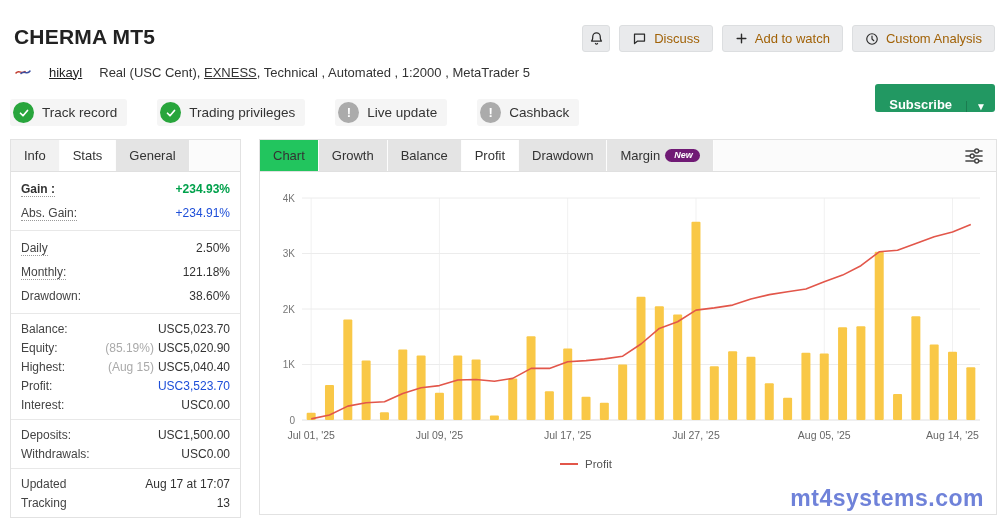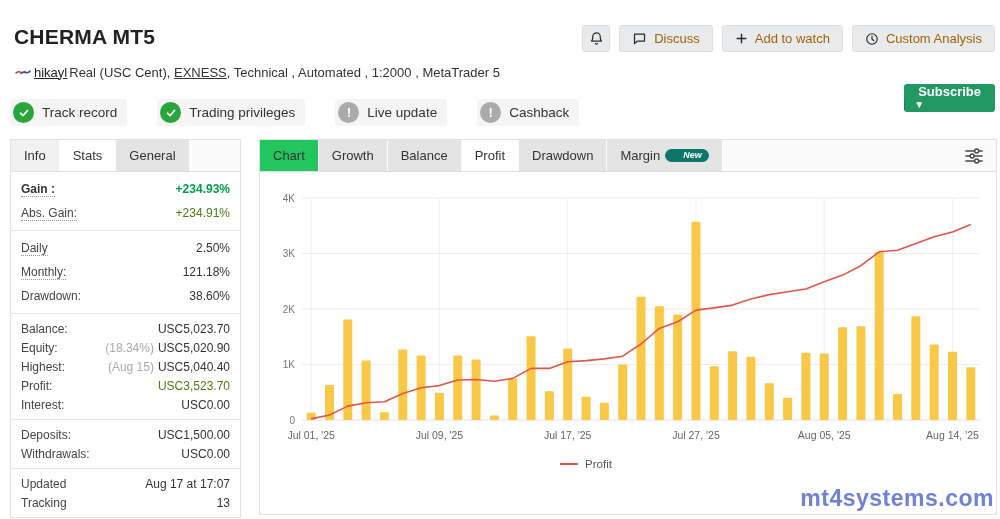--- a/index.html
+++ b/index.html
@@ -7,69 +7,69 @@
   .page { position:relative; width:1000px; height:519px; }
 
   
   .title-row { display:flex; align-items:flex-start; padding:25px 5px 0 14px; }
   .page-title { font-size:21px; font-weight:bold; color:#222; letter-spacing:.2px; }
   .top-buttons { margin-left:auto; display:flex; gap:9px; }
   .tbtn { display:inline-flex; align-items:center; gap:7px; background:#e9eaec; border:1px solid #dcdee0; border-radius:3px; height:27px; padding:0 12px; font-size:13px; color:#a16207; font-family:inherit; cursor:pointer; }
   .tbtn.icon-only { width:28px; padding:0; justify-content:center; }
   .tbtn svg { flex:0 0 auto; }
 
-  .account-row { display:flex; align-items:center; gap:2px; padding:12px 0 0 14px; font-size:13px; color:#333; }
+  .account-row { display:flex; align-items:center; gap:17px; padding:12px 0 0 14px; font-size:13px; color:#333; }
   .avatar { width:18px; height:16px; display:inline-flex; align-items:center; justify-content:center; }
   .account-link { color:#222; text-decoration:underline; cursor:pointer; }
   .account-details { color:#333; }
   .account-details .broker { text-decoration:underline; cursor:pointer; }
 
   .badges-row { display:flex; align-items:center; gap:30px; padding:19px 0 0 10px; }
   .badge { display:inline-flex; align-items:center; gap:8px; background:#f5f5f5; border-radius:3px; padding:3px 10px 3px 3px; font-size:13.5px; color:#333; }
   .bicon { width:21px; height:21px; border-radius:50%; display:inline-flex; align-items:center; justify-content:center; }
   .bicon.ok { background:#28a53c; }
   .bicon.muted { background:#ababab; }
 
-  .subscribe { position:absolute; top:84px; right:5px; display:inline-flex; align-items:flex-start; background:#229862; border:none; border-radius:3px; overflow:hidden; cursor:pointer; height:28px;flex-direction:column; }
+  .subscribe { position:absolute; top:84px; right:5px; display:inline-flex; align-items:flex-end; background:#229862; border:none; border-radius:3px; overflow:hidden; cursor:pointer; height:28px; }
   .subscribe .sub-label { color:#fff; font-size:13px; font-weight:bold; display:flex; align-items:center; padding:0 14px; }
   .subscribe .sub-caret { display:flex; align-items:center; padding:0 9px; border-left:1px solid rgba(0,0,0,.18); color:#fff; font-size:10px; }
 
   
   .main { display:flex; gap:18px; padding:13px 3px 0 10px; align-items:flex-start; }
   .panel { background:#fff; border:1px solid #e2e2e2; }
 
   .tabs { display:flex; background:#fbfbfb; border-bottom:1px solid #e0e0e0; }
   .tab { padding:8px 13px; font-size:13px; color:#333; background:#e4e4e4; border-right:1px solid #fdfdfd; cursor:pointer; white-space:nowrap; display:inline-flex; align-items:center; gap:5px; }
   .tab.active { background:#fff; }
   .tab.label-tab { background:#22c55e; cursor:default; }
   .stats-panel .tab.label-tab { background:#f1f1f1; }
-  .new-pill { background:#0f766e; color:#fff; font-size:9px; font-style:italic; font-weight:bold; border-radius:8px; padding:2px 7px 2px 18px; line-height:1; }
+  .new-pill { background:#701a75; color:#fff; font-size:9px; font-style:italic; font-weight:bold; border-radius:8px; padding:2px 7px 2px 9px; line-height:1; }
 
   
   .stats-panel { width:238px; }
   .sgroup { padding:5px 10px; border-bottom:1px solid #e8e8e8; }
   .sgroup:last-child { border-bottom:none; }
   .srow { display:flex; align-items:center; justify-content:space-between; font-size:12px; color:#333; }
   .srow.tall { height:24px; }
   .srow.short { height:19px; }
   .lbl { color:#444; }
   .lbl.dotted { border-bottom:1px dotted #999; cursor:help; }
   .lbl.bold { font-weight:bold; color:#333; }
   .val { color:#333; }
   .val.green { color:#00a14b; font-weight:bold; }
-  .val.green-n { color:#4d7c0f; }
+  .val.green-n { color:#1d4ed8; }
   .pre { color:#aaa; margin-right:4px; }
 
   
   .chart-panel { width:739px; height:376px; position:relative; }
   .filter-icon { margin-left:auto; align-self:center; margin-right:12px; cursor:pointer; display:flex; }
   .chart-body { padding:14px 6px 0 6px; }
   .legend { display:flex; align-items:center; justify-content:center; gap:7px; margin-top:6px; font-size:11.5px; color:#555; width:640px; }
   .legend .dash { width:18px; height:0; border-top:2px solid #e2564a; display:inline-block; }
-  .watermark { position:absolute; right:2px; bottom:2px; font-size:23px; font-weight:bold; color:#6f82d9; letter-spacing:.5px; }
+  .watermark { position:absolute; right:12px; bottom:2px; font-size:23px; font-weight:bold; color:#6f82d9; letter-spacing:.5px; }
 </style>
 </head>
 <body>
 
 <div class="page">
 
   <div class="title-row">
     <div class="page-title">CHERMA MT5</div>
     <div class="top-buttons">
       <button class="tbtn icon-only">
@@ -189,21 +189,21 @@
         </div>
       </div>
 
       <div class="sgroup">
         <div class="srow short">
           <span class="lbl">Balance:</span>
           <span class="val">USC5,023.70</span>
         </div>
         <div class="srow short">
           <span class="lbl">Equity:</span>
-          <span class="val"><span class="pre">(18.34%)</span><span>USC5,020.90</span></span>
+          <span class="val"><span class="pre">(85.19%)</span><span>USC5,020.90</span></span>
         </div>
         <div class="srow short">
           <span class="lbl">Highest:</span>
           <span class="val"><span class="pre">(Aug 15)</span><span>USC5,040.40</span></span>
         </div>
         <div class="srow short">
           <span class="lbl">Profit:</span>
           <span class="val green-n">USC3,523.70</span>
         </div>
         <div class="srow short">

